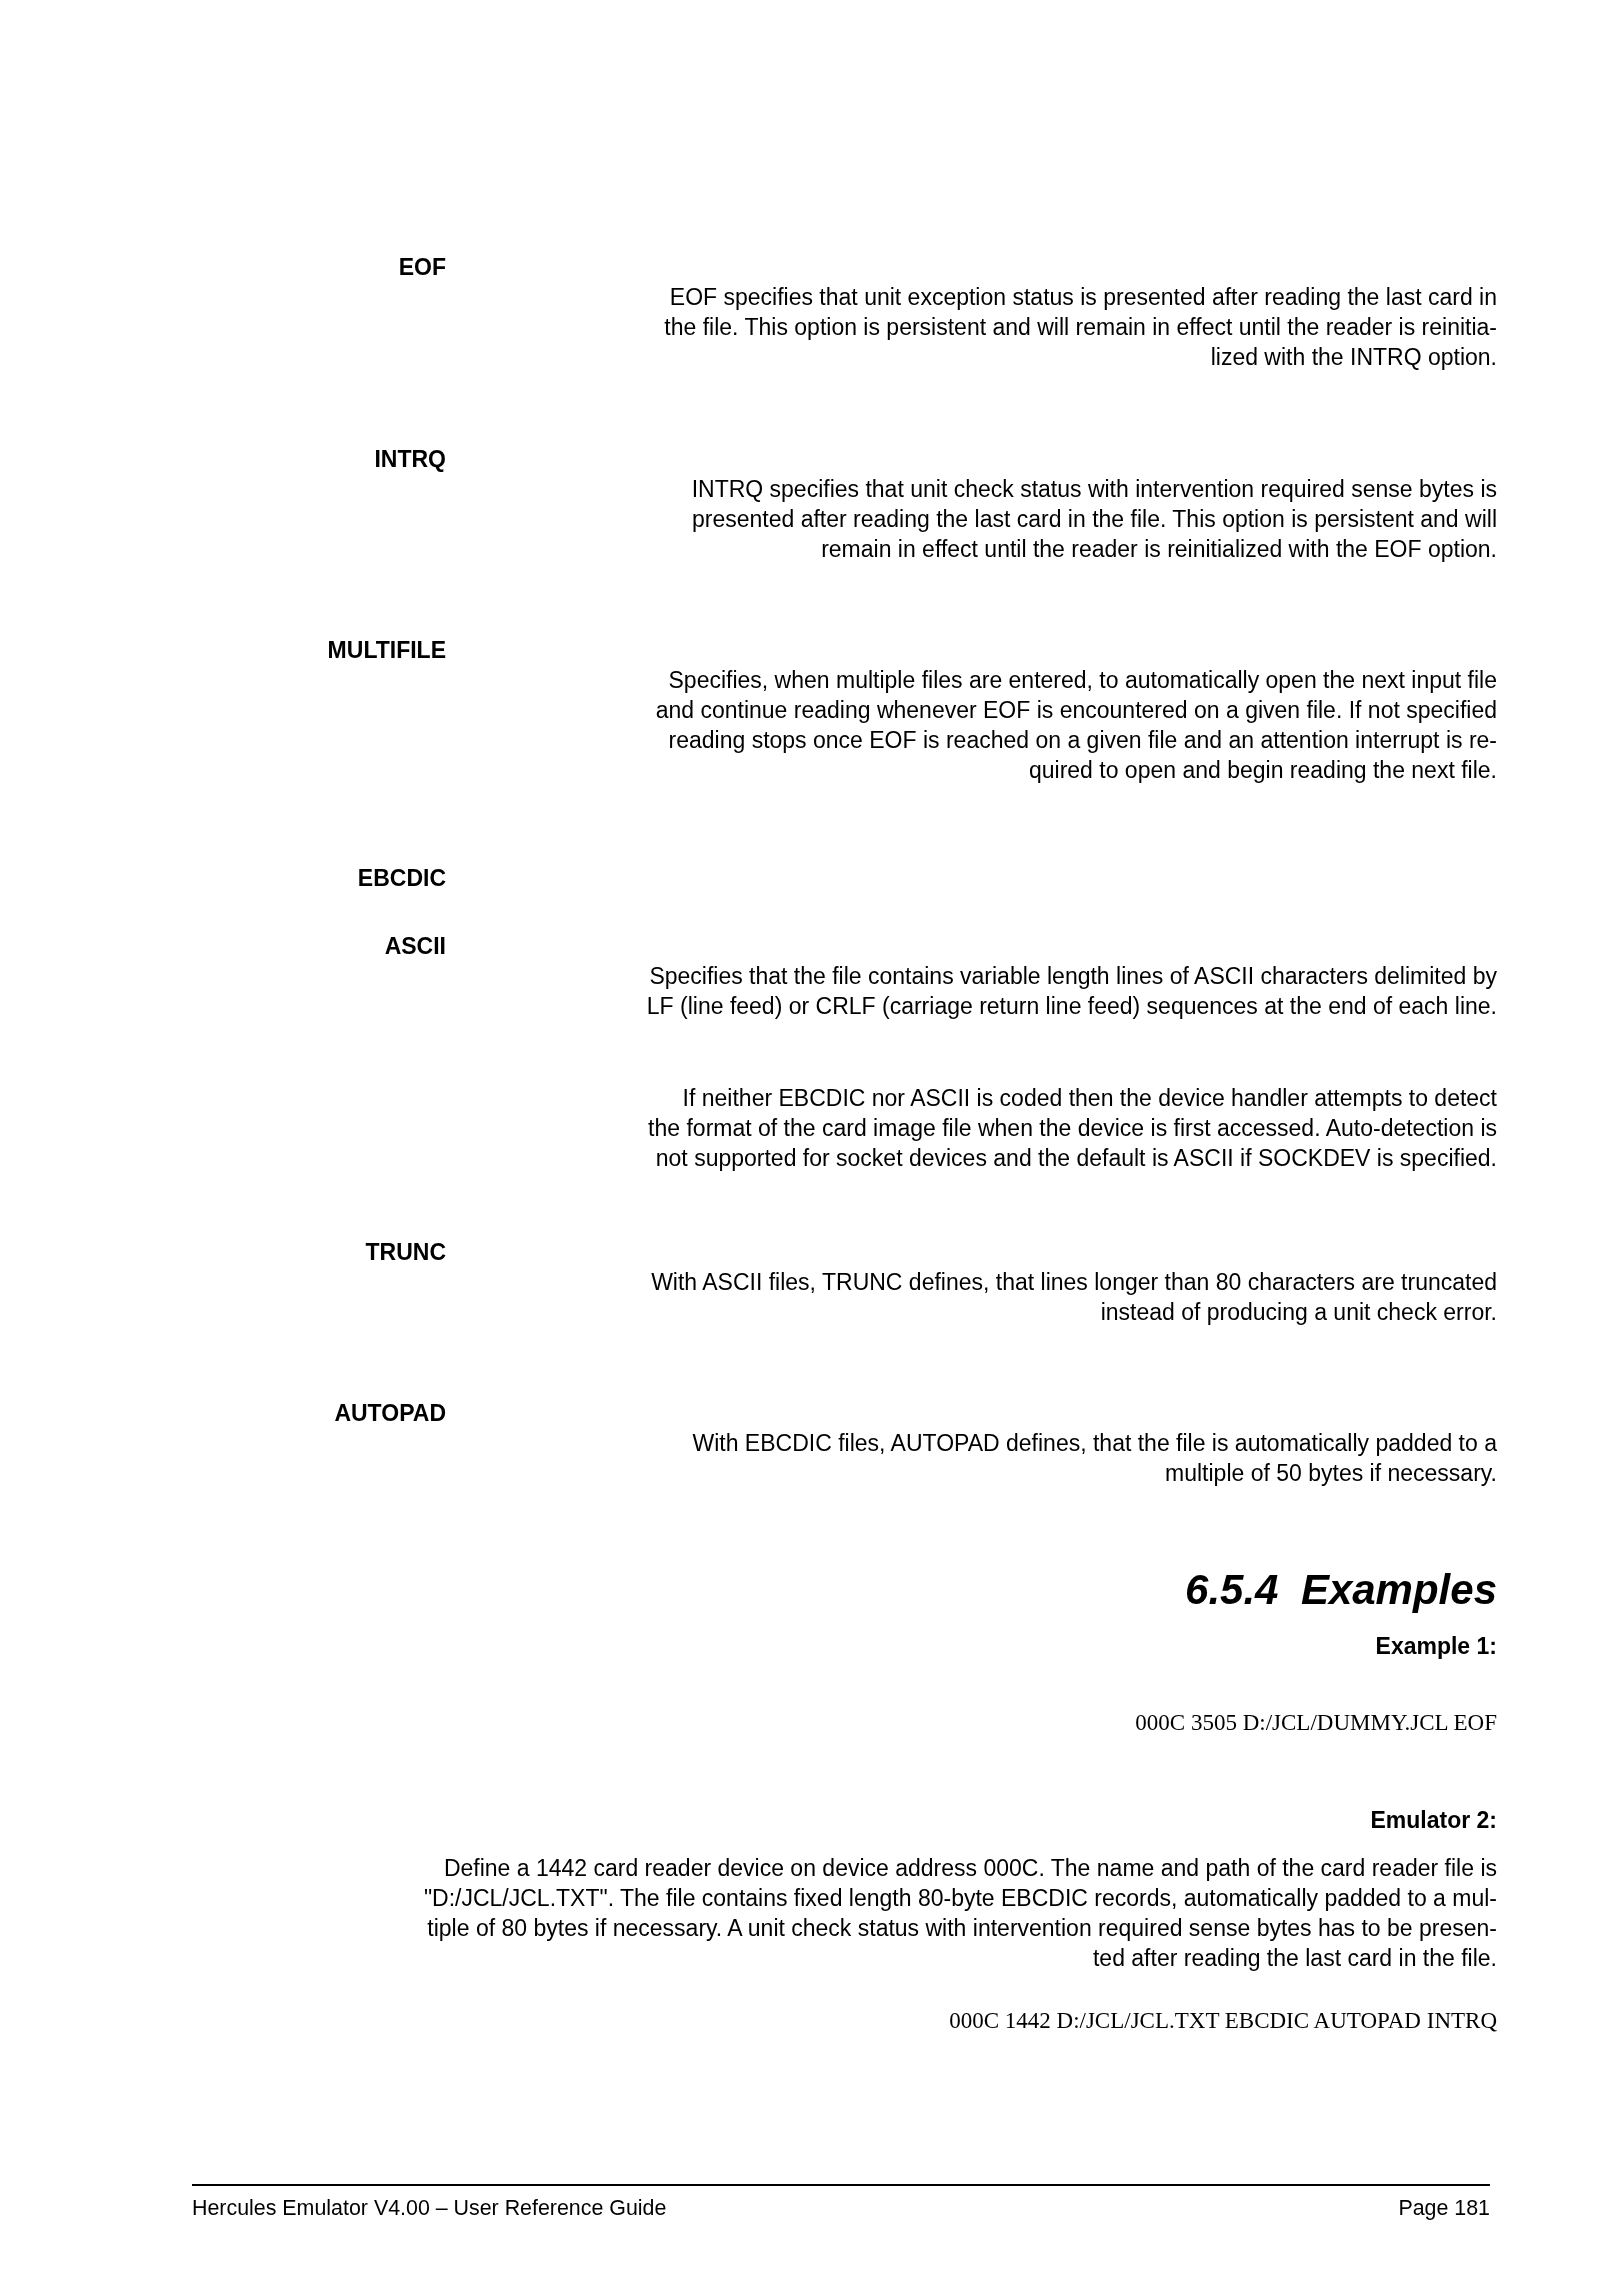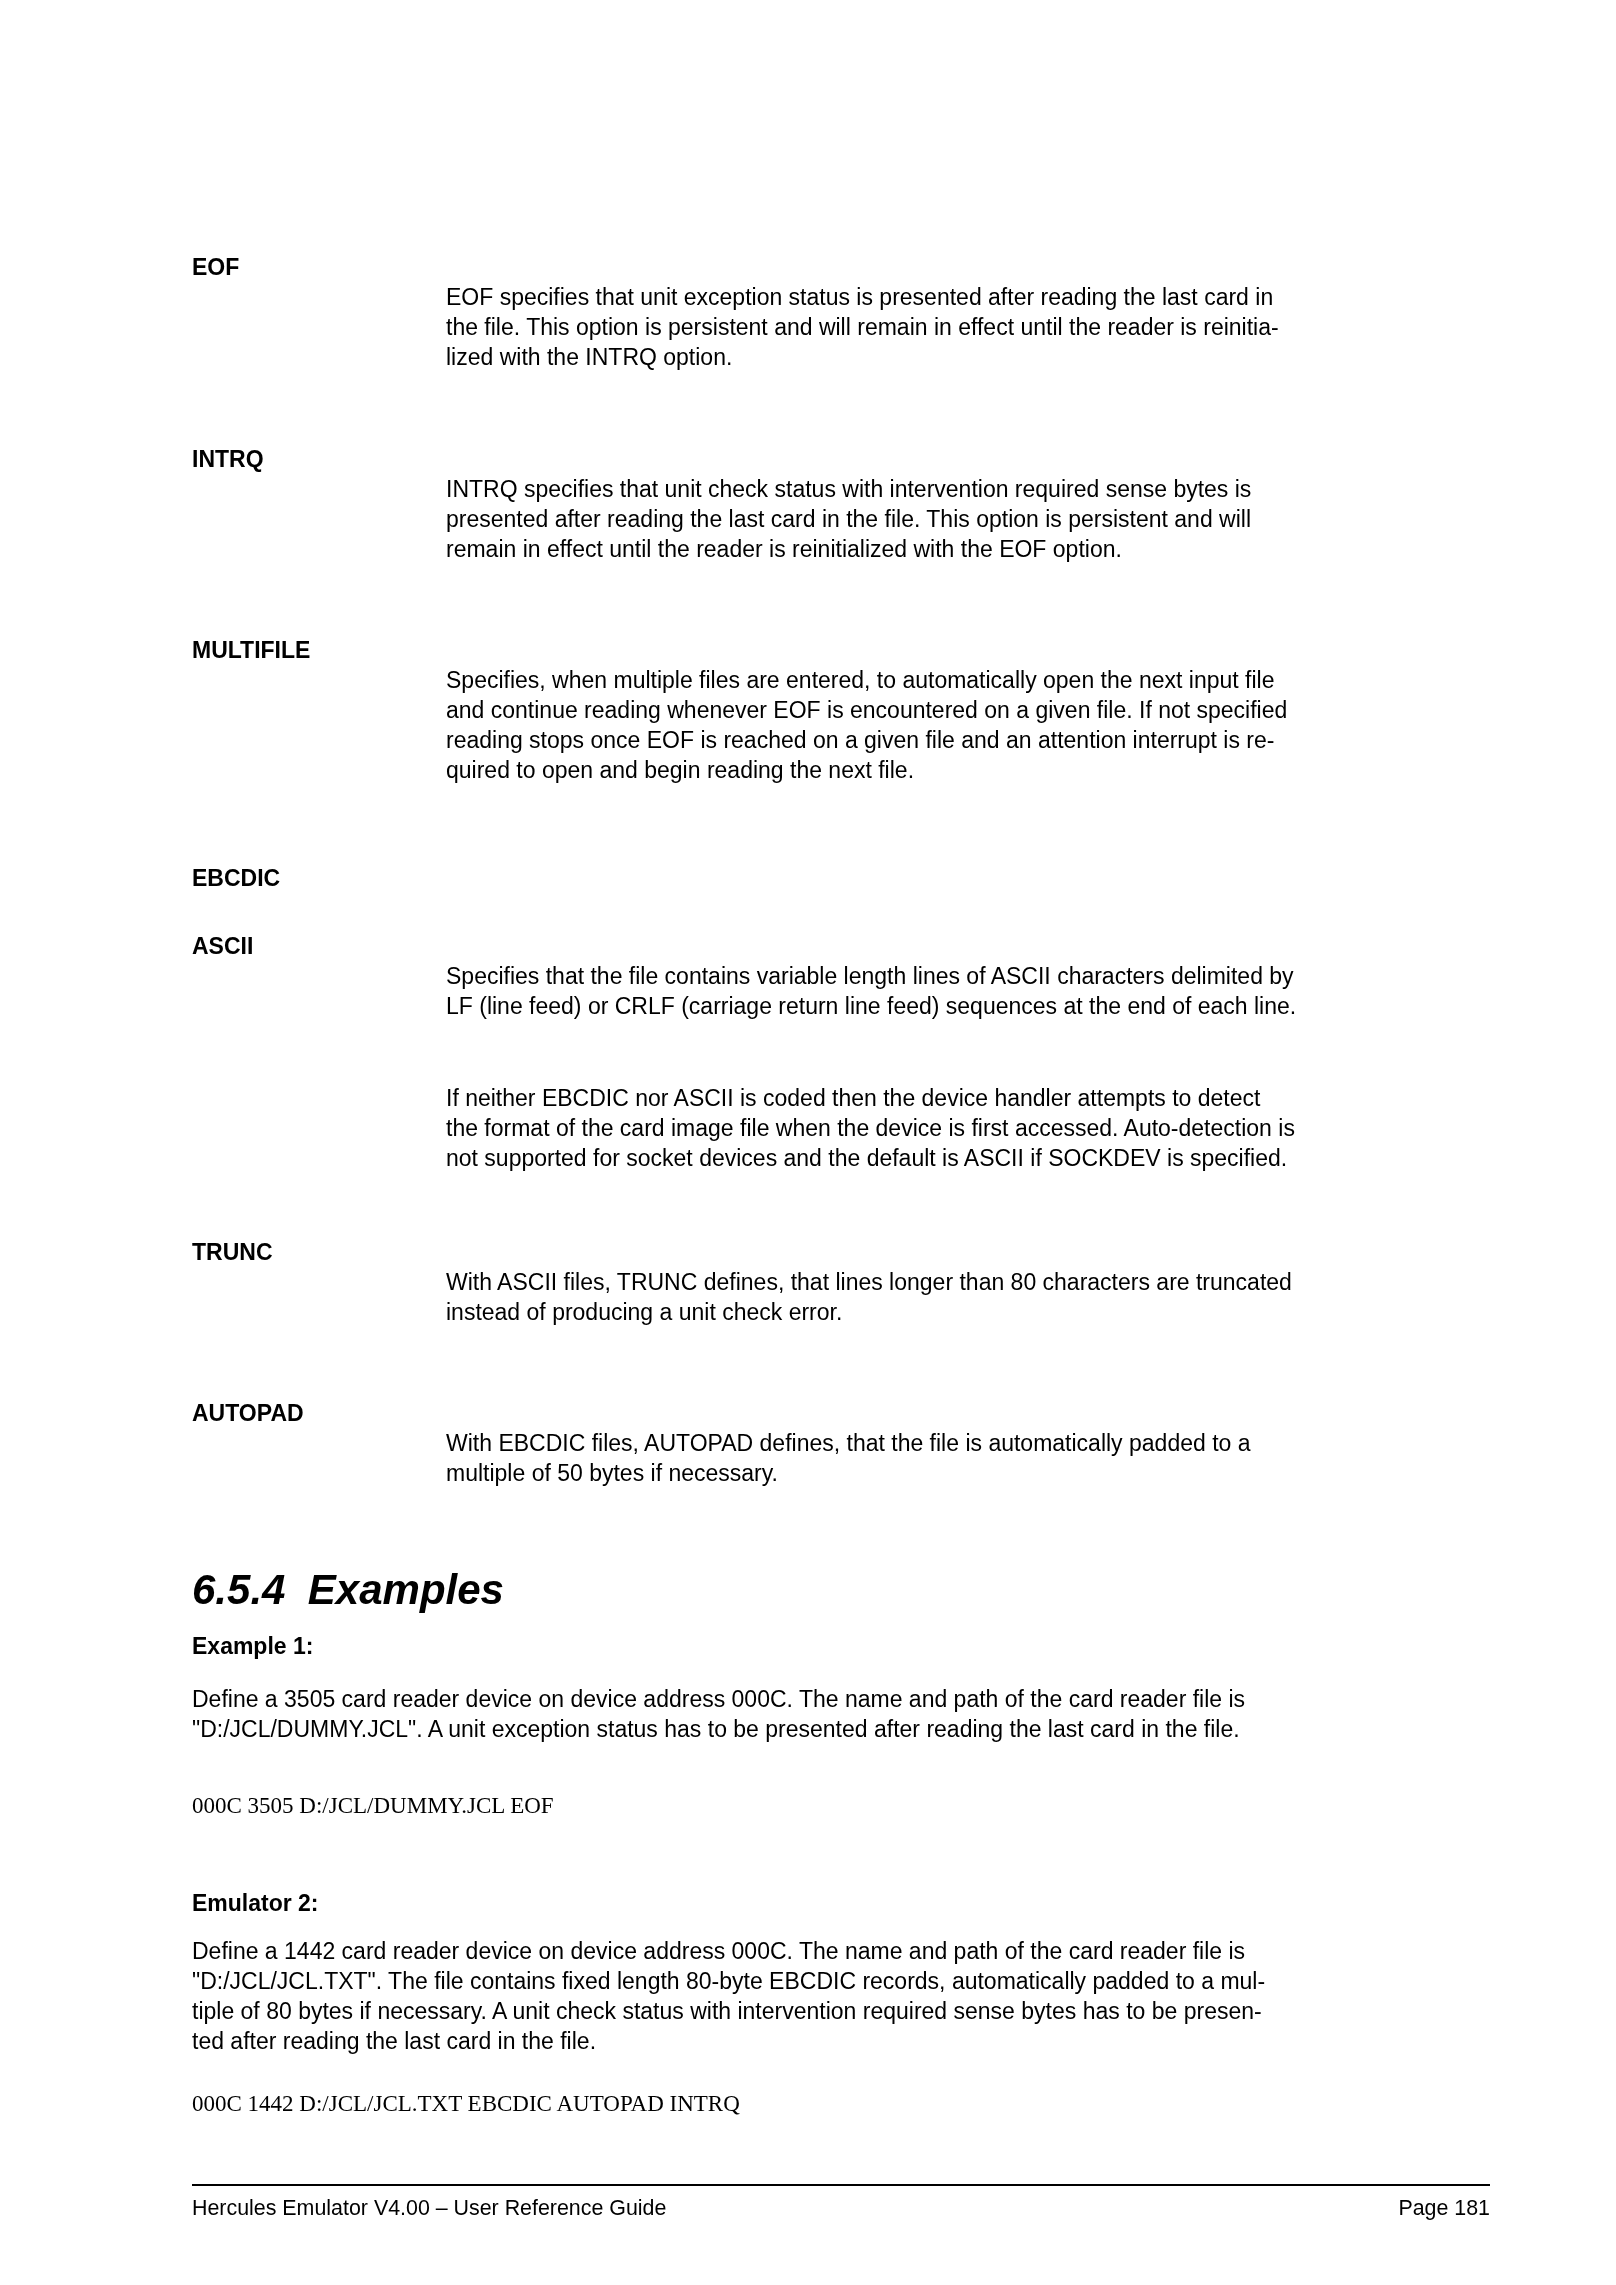--- a/index.html
+++ b/index.html
@@ -5,21 +5,21 @@
   html, body { margin: 0; padding: 0; }
   body {
     width: 1616px;
     height: 2286px;
     background: #ffffff;
     position: relative;
     font-family: "Liberation Sans", sans-serif;
     color: #000000;
     overflow: hidden;
   }
-  .page { position: absolute; inset: 0; }
+  .page { position: absolute; inset: 0; text-align: right; }
 
   .content {
     position: absolute;
     left: 192px;
     top: 252px;
     width: 1305px;
   }
 
   
   .opt-row {
@@ -157,22 +157,20 @@
       <div class="opt-label">AUTOPAD</div>
       <div class="opt-desc">
         <div class="para">With EBCDIC files, AUTOPAD defines, that the file is automatically padded to a
 multiple of 50 bytes if necessary.</div>
       </div>
     </div>
 
     <h2 class="section-heading"><span class="num">6.5.4</span><span>Examples</span></h2>
 
     <div class="example-label">Example 1:</div>
-    <div class="example-body">Define a 3505 card reader device on device address 000C. The name and path of the card reader file is
-"D:/JCL/DUMMY.JCL". A unit exception status has to be presented after reading the last card in the file.</div>
     <div class="code-line">000C 3505 D:/JCL/DUMMY.JCL EOF</div>
 
     <div class="example-label second">Emulator 2:</div>
     <div class="example-body second">Define a 1442 card reader device on device address 000C. The name and path of the card reader file is
 "D:/JCL/JCL.TXT". The file contains fixed length 80-byte EBCDIC records, automatically padded to a mul-
 tiple of 80 bytes if necessary. A unit check status with intervention required sense bytes has to be presen-
 ted after reading the last card in the file.</div>
     <div class="code-line second">000C 1442 D:/JCL/JCL.TXT EBCDIC AUTOPAD INTRQ</div>
 
   </div>

